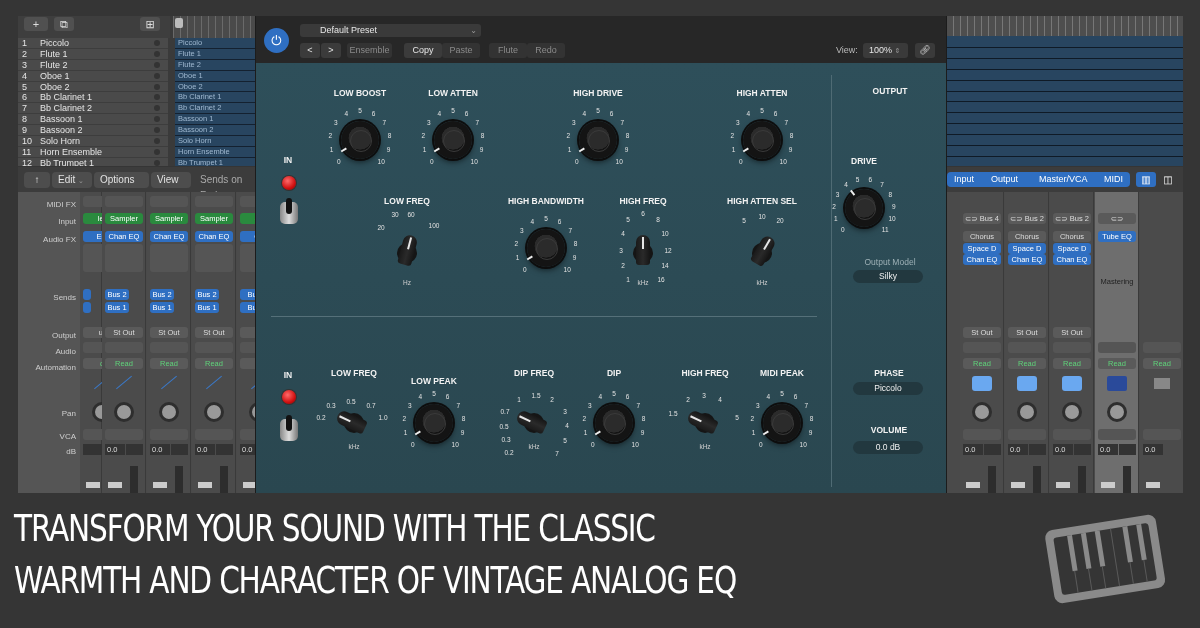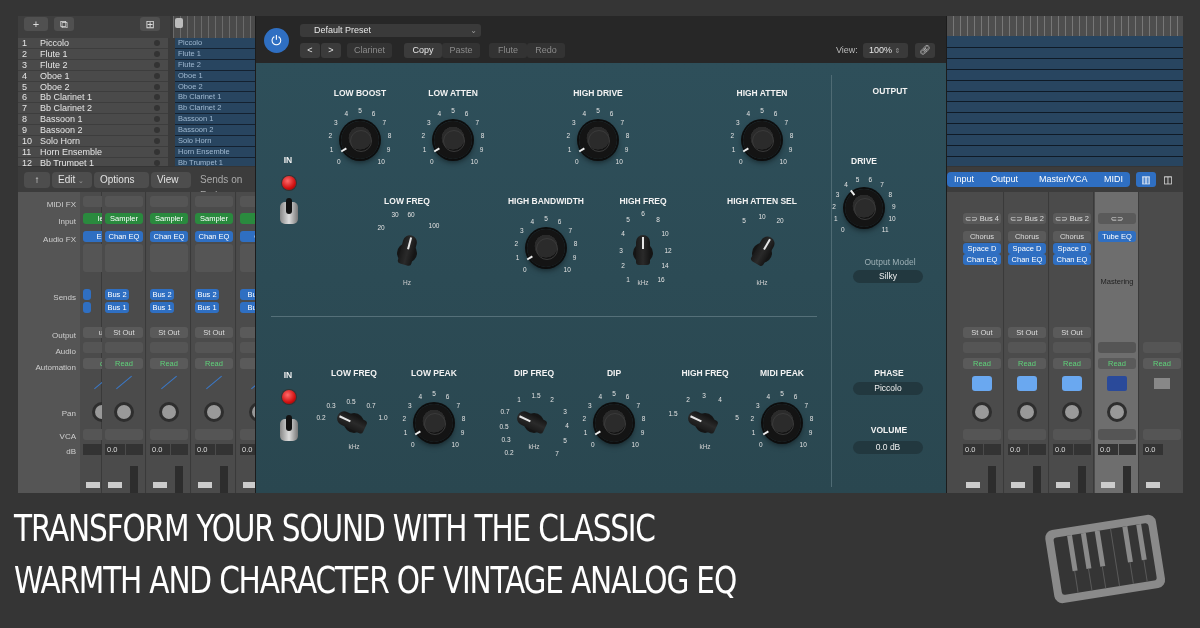--- a/index.html
+++ b/index.html
@@ -45,21 +45,21 @@
   .meter { position: absolute; left: 28px; width: 8px; height: 30px; background: #2d2d2d; }
   .autoline { position: absolute; left: 12px; width: 20px; height: 1px; background: #3a78c8; transform: rotate(-40deg); }
   .mixer-tabs { position: absolute; left: 929px; top: 5px; width: 183px; height: 15px; background: #2f6fc2; border-radius: 4px; }
   .mixer-tab { position: absolute; top: 0; color: #fff; font-size: 9px; line-height: 15px; }
   .view-toggle { position: absolute; top: 5px; width: 20px; height: 15px; border-radius: 3px; font-size: 10px; line-height: 15px; text-align: center; color: #fff; }
 
   
   .plugin { position: absolute; left: 255px; top: 16px; width: 692px; height: 477px; background: #2b4a55; border-left: 1px solid #1c1c1c; border-right: 1px solid #1c1c1c; overflow: hidden; }
   .plugin-header { position: absolute; left: 0; top: 0; width: 100%; height: 47px; background: #272727; }
   .power-btn { position: absolute; left: 8px; top: 12px; width: 25px; height: 25px; border-radius: 50%; background: #2f6fc2; color: #fff; font-size: 13px; text-align: center; line-height: 25px; }
-  .preset { position: absolute; left: 44px; top: 8px; width: 181px; height: 13px; background: #3a3a3a; border-radius: 3px; color: #e6e6e6; font-size: 9px; line-height: 13px; padding-left: 14px; }
+  .preset { position: absolute; left: 44px; top: 8px; width: 181px; height: 13px; background: #3a3a3a; border-radius: 3px; color: #e6e6e6; font-size: 9px; line-height: 13px; padding-left: 20px; }
   .preset .chev { position: absolute; right: 4px; top: 0; color: #999; font-size: 8px; }
   .hbtn { position: absolute; top: 27px; height: 15px; background: #333; border-radius: 3px; color: #8a8a8a; font-size: 9px; line-height: 15px; text-align: center; }
   .hbtn.bright { color: #e6e6e6; background: #3b3b3b; }
   .view-label { position: absolute; left: 580px; top: 29px; color: #bbb; font-size: 9px; }
   .zoom-sel { position: absolute; left: 607px; top: 27px; width: 45px; height: 15px; background: #3a3a3a; border-radius: 3px; color: #e6e6e6; font-size: 9px; line-height: 15px; padding-left: 6px; }
   .link-btn { position: absolute; left: 659px; top: 27px; width: 20px; height: 15px; background: #3a3a3a; border-radius: 3px; color: #ddd; font-size: 9px; line-height: 15px; text-align: center; }
 
   .panel { position: absolute; left: 0; top: 47px; width: 692px; height: 430px; background: linear-gradient(180deg, #2e4f5a 0%, #2a4750 100%); }
   .vdiv { position: absolute; left: 575px; top: 12px; width: 1px; height: 412px; background: #4f6b74; }
   .hdiv { position: absolute; left: 15px; top: 253px; width: 546px; height: 1px; background: #557079; }
@@ -390,21 +390,21 @@
 
   <div class="plugin">
     <div class="plugin-header">
       <div class="power-btn"><span>⏻</span></div>
       <div class="preset">
         <span>Default Preset</span>
         <span class="chev">⌄</span>
       </div>
       <div class="hbtn bright" style="left:44px;width:20px;">&lt;</div>
       <div class="hbtn bright" style="left:65px;width:20px;">&gt;</div>
-      <div class="hbtn" style="left:91px;width:45px;">Clarinet</div>
+      <div class="hbtn" style="left:91px;width:45px;">Ensemble</div>
       <div class="hbtn bright" style="left:148px;width:38px;">Copy</div>
       <div class="hbtn" style="left:186px;width:38px;">Paste</div>
       <div class="hbtn" style="left:233px;width:38px;">Flute</div>
       <div class="hbtn" style="left:271px;width:38px;">Redo</div>
       <span class="view-label">View:</span>
       <div class="zoom-sel"><span>100%</span> <span style="color:#999;font-size:7px;">⇕</span></div>
       <div class="link-btn"><span>🔗︎</span></div>
     </div>
 
     <div class="panel" id="panel">
@@ -549,21 +549,21 @@
         <span class="unit" style="left:506px;top:216px;">kHz</span>
         <span class="ctl-title" style="left:98px;top:305px;">LOW FREQ</span>
         <div class="selector-hub" style="left:98px;top:360px;"></div>
         <div class="selector" style="left:91px;top:342px;transform:rotate(-65deg);"></div>
         <span class="tick" style="left:65px;top:354px;">0.2</span>
         <span class="tick" style="left:75px;top:342px;">0.3</span>
         <span class="tick" style="left:95px;top:338px;">0.5</span>
         <span class="tick" style="left:115px;top:342px;">0.7</span>
         <span class="tick" style="left:127px;top:354px;">1.0</span>
         <span class="unit" style="left:98px;top:380px;">kHz</span>
-        <span class="ctl-title" style="left:178px;top:305px;">LOW PEAK</span>
+        <span class="ctl-title" style="left:178px;top:313px;">LOW PEAK</span>
         <div class="knob" style="left:178px;top:360px;">
           <div class="ptr" style="transform: translate(-1px,-22px) rotate(-121.5deg);"></div>
         </div>
         <span class="tick" style="left:156.78679656440357px;top:381.2132034355964px;">0</span>
         <span class="tick" style="left:149.4683045111454px;top:369.27050983124843px;">1</span>
         <span class="tick" style="left:148.36934978214586px;top:355.3069660487931px;">2</span>
         <span class="tick" style="left:153.72949016875157px;top:342.3664424312258px;">3</span>
         <span class="tick" style="left:164.3802850078136px;top:333.269804274349px;">4</span>
         <span class="tick" style="left:178px;top:330px;">5</span>
         <span class="tick" style="left:191.6197149921864px;top:333.269804274349px;">6</span>

